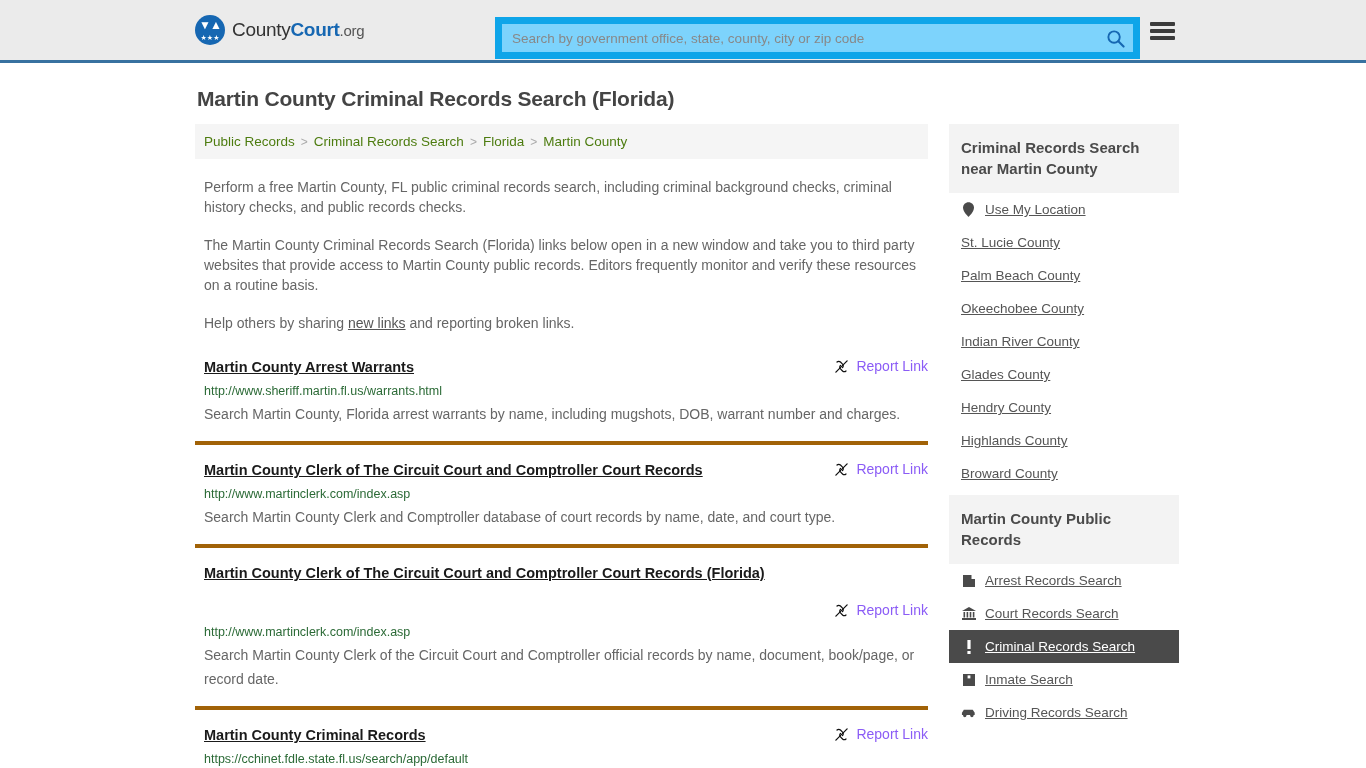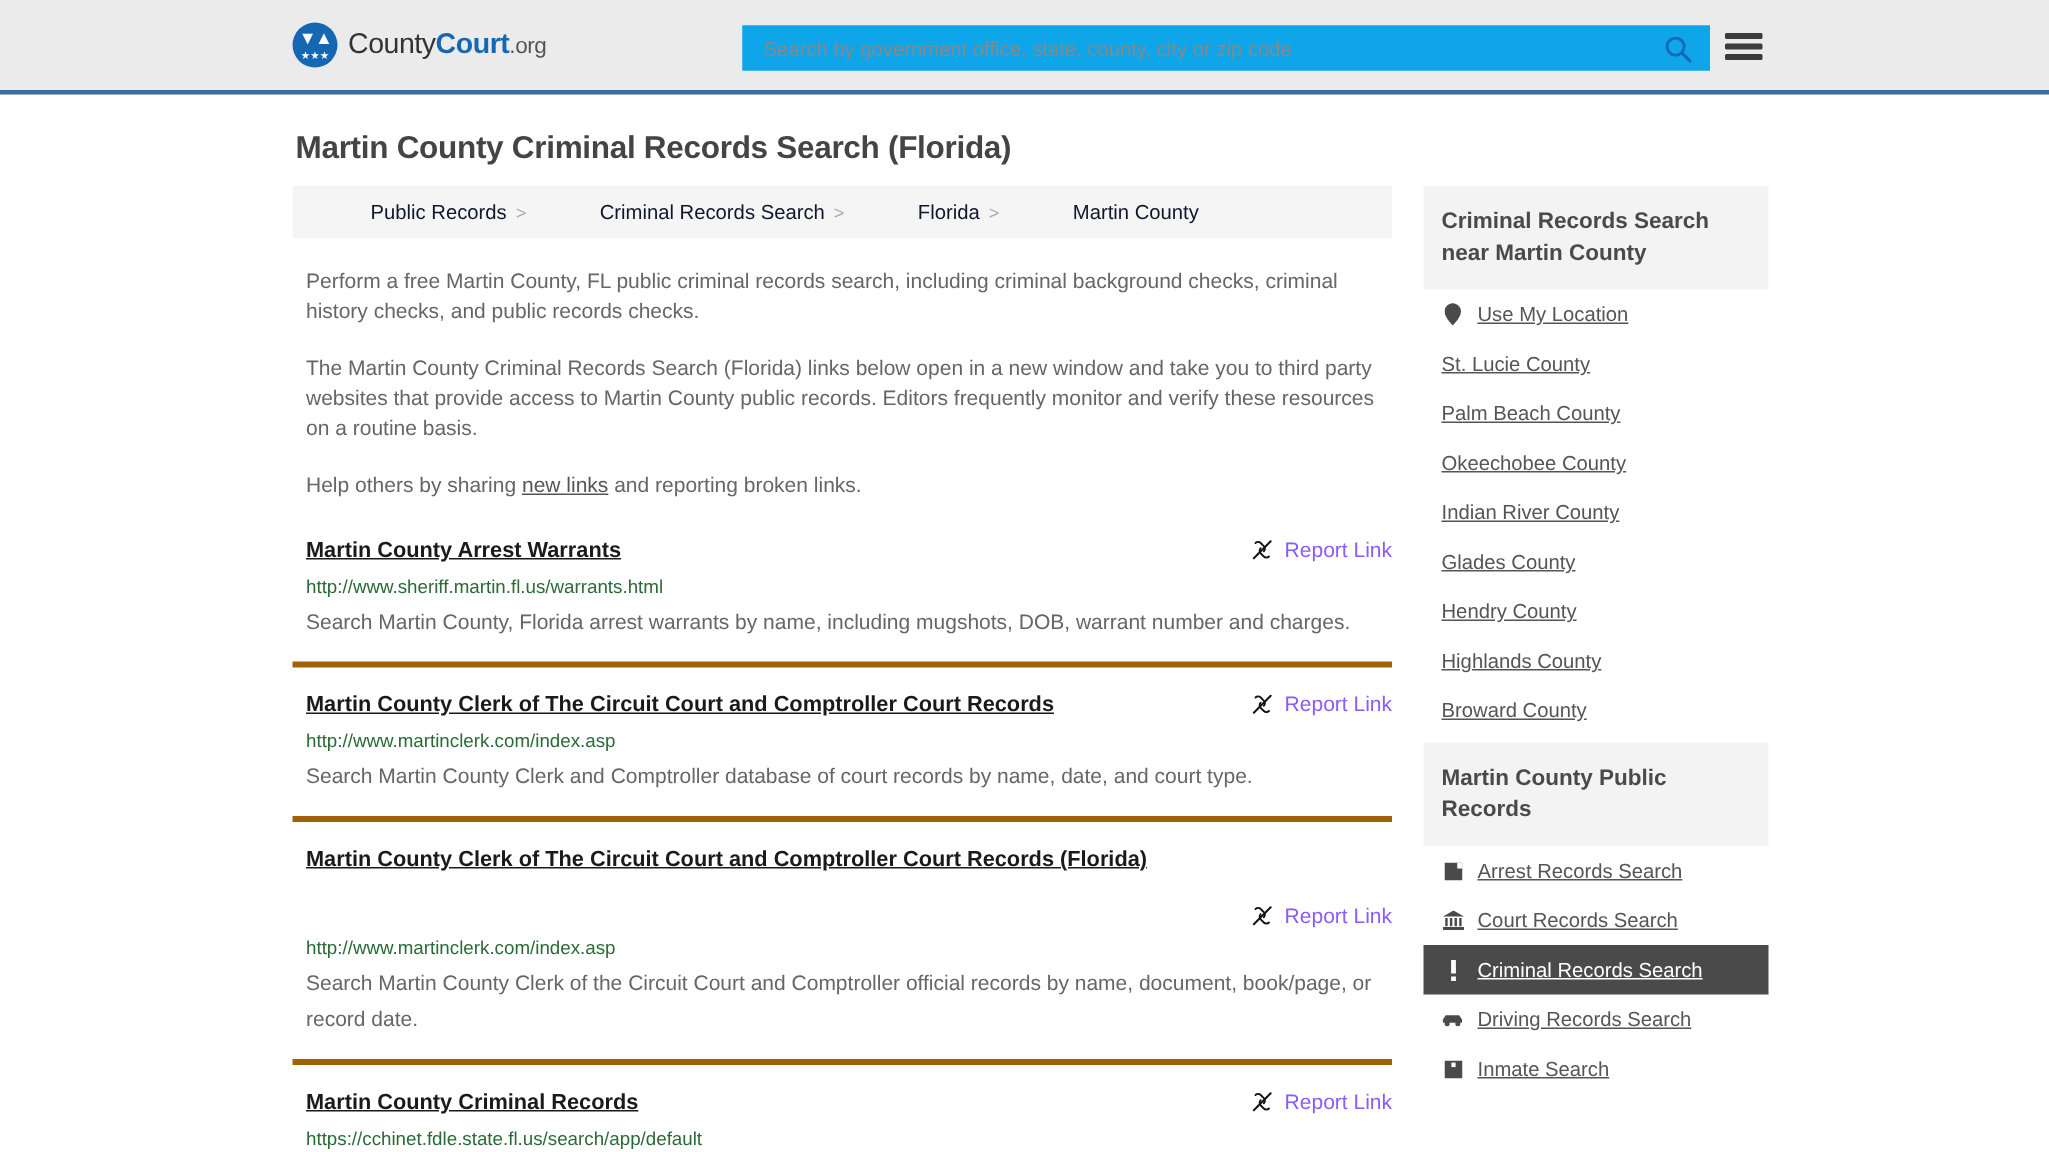--- a/index.html
+++ b/index.html
@@ -59,23 +59,23 @@
   }
   .logo-text .b { color: #1667b2; font-weight: bold; }
   .logo-text .a { font-weight: normal; }
   .logo-text .tld { font-size: 15px; color: #555; margin-top: 48px; }
 
   .search-wrap {
     position: absolute;
     left: 495px;
     top: 17px;
     width: 645px;
-    height: 30px;
-    background: #0ea5e9;
-    border: 4px solid #0ea5e9;
+    height: 42px;
+    background: #7dd3fc;
+    border: 7px solid #0ea5e9;
     display: flex;
     align-items: center;
   }
   .search-input {
     flex: 1;
     border: none;
     outline: none;
     font-family: "Liberation Sans", sans-serif;
     font-size: 13.5px;
     color: #333;
@@ -130,23 +130,22 @@
     background: #f5f5f5;
     height: 35px;
     display: flex;
     align-items: center;
     padding-left: 9px;
     font-size: 13.5px;
     color: #555555;
     gap: 6px;
   }
   .breadcrumb a {
-    color: #0f172a;
+    color: #4d7c0f;
     text-decoration: none;
-    margin-left: 43px;
   }
   .breadcrumb .sep { color: #aaaaaa; font-size: 12px; }
 
   
   .intro p {
     margin: 18px 0 0 9px;
     font-size: 14px;
     line-height: 20px;
     color: #666666;
     width: 717px;
@@ -436,35 +435,35 @@
             <span class="panel-icon">
               <svg width="6" height="14" viewBox="0 0 6 14">
                   <rect x="1.4" y="0" width="3.2" height="9" fill="#ffffff"></rect>
                   <rect x="1.4" y="11" width="3.2" height="3" fill="#ffffff"></rect>
                 </svg>
             </span>
             <a>Criminal Records Search</a>
           </li>
           <li>
             <span class="panel-icon">
+              <svg width="12" height="12" viewBox="0 0 12 12">
+                  <rect x="0" y="0" width="12" height="12" fill="#4a4a4a"></rect>
+                  <rect x="4.6" y="1.4" width="2.8" height="3" fill="#ffffff"></rect>
+                </svg>
+            </span>
+            <a>Inmate Search</a>
+          </li>
+          <li>
+            <span class="panel-icon">
               <svg width="16" height="10" viewBox="0 0 16 10">
                   <path d="M1 7 L1 4.6 L3 1.6 L12.5 1.6 L14.6 4.6 L14.6 7 Z" fill="#4a4a4a"></path>
                   <circle cx="4" cy="7.6" r="1.8" fill="#4a4a4a"></circle>
                   <circle cx="11.6" cy="7.6" r="1.8" fill="#4a4a4a"></circle>
                 </svg>
             </span>
             <a>Driving Records Search</a>
           </li>
-          <li>
-            <span class="panel-icon">
-              <svg width="12" height="12" viewBox="0 0 12 12">
-                  <rect x="0" y="0" width="12" height="12" fill="#4a4a4a"></rect>
-                  <rect x="4.6" y="1.4" width="2.8" height="3" fill="#ffffff"></rect>
-                </svg>
-            </span>
-            <a>Inmate Search</a>
-          </li>
         </ul>
       </div>
 
     </div>
   </div>
 </div>
 
 </body></html>

